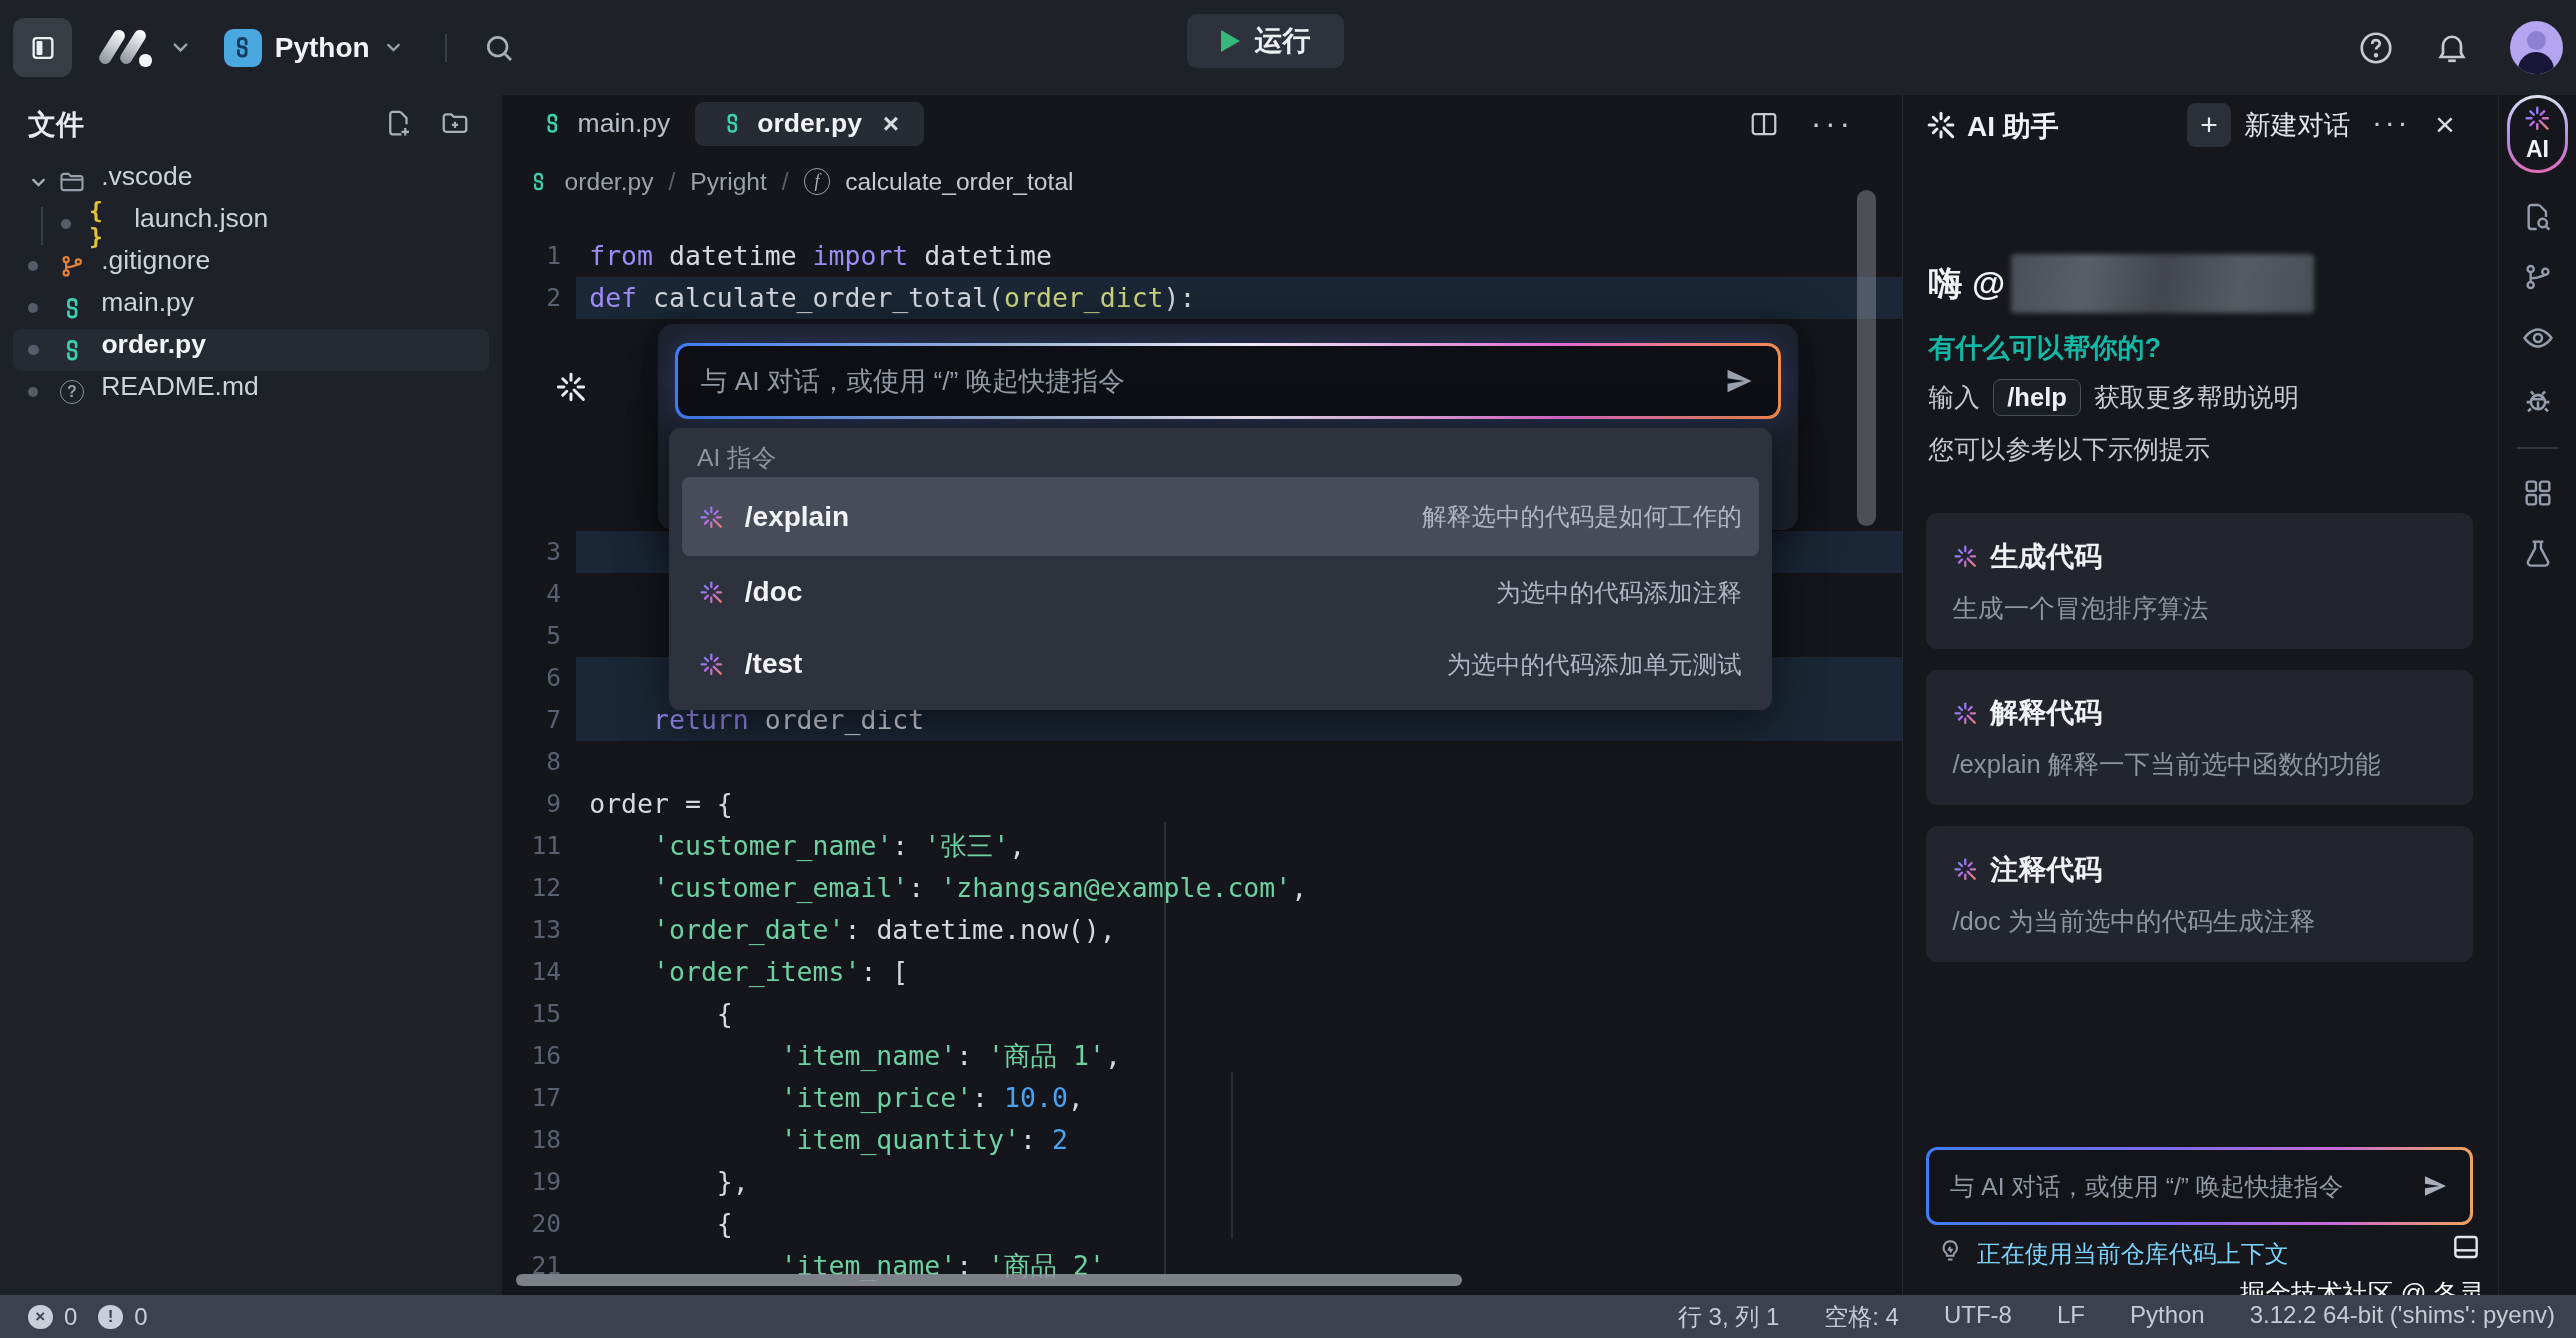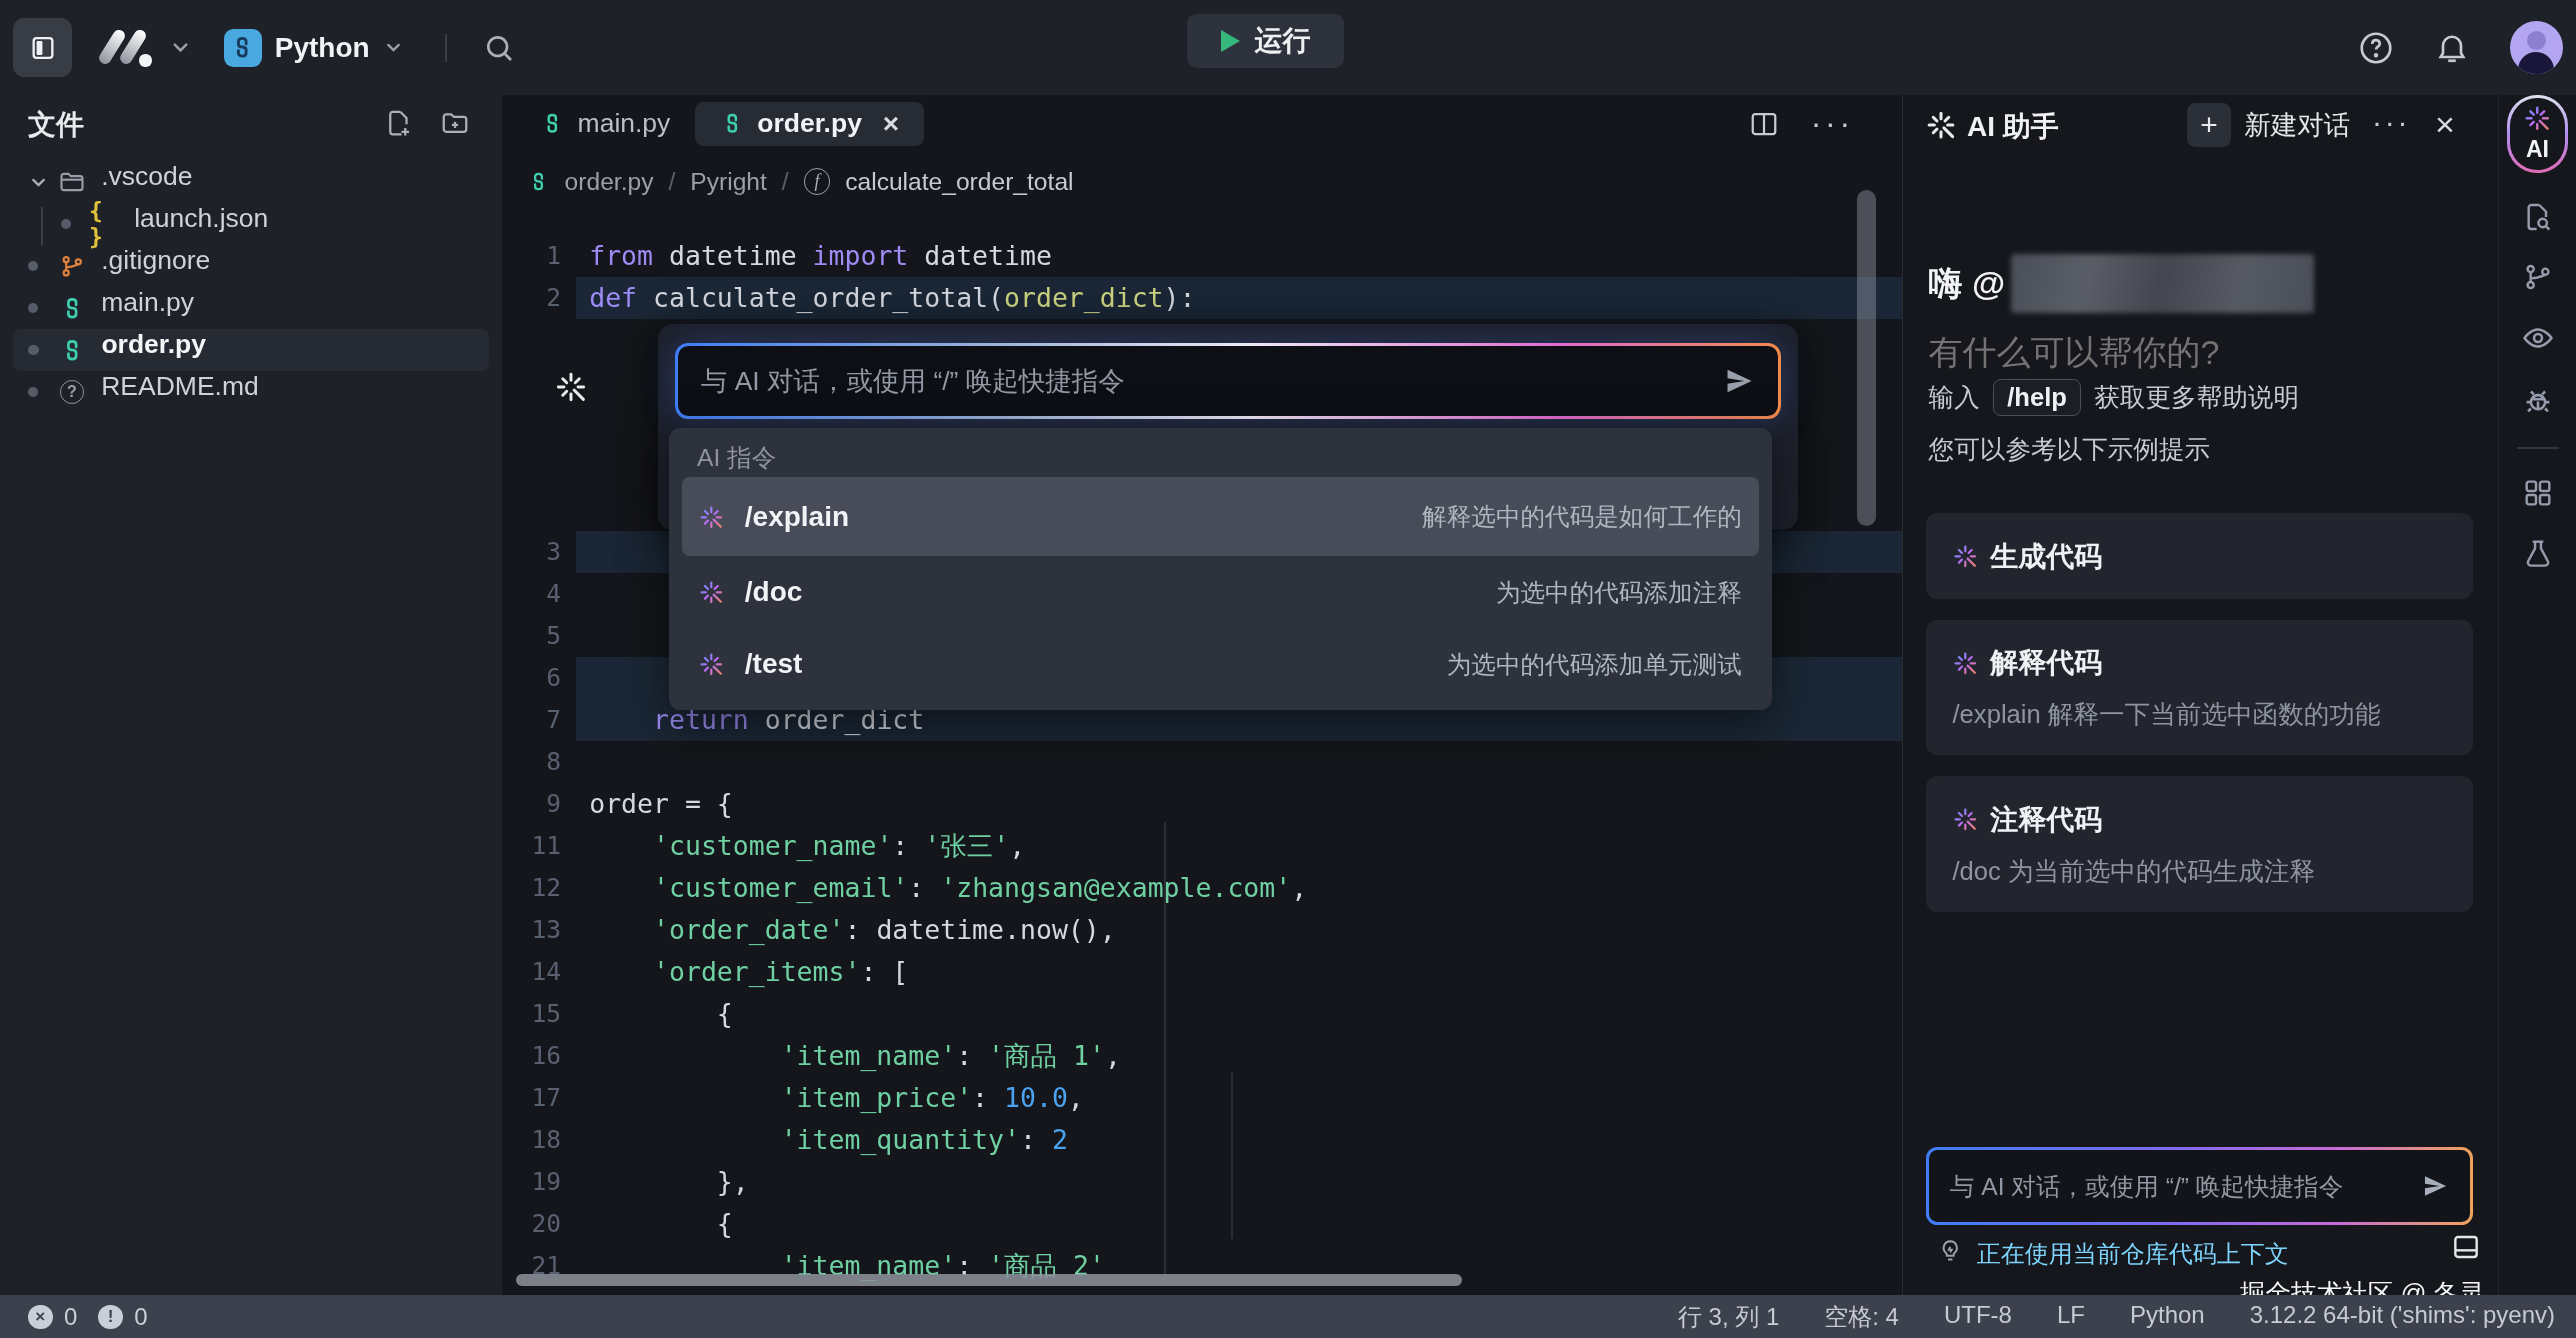--- a/index.html
+++ b/index.html
@@ -91,21 +91,21 @@
   .rp-title { position:absolute; left:64px; top:13.2px; font-size:28px; font-weight:bold; color:#f0f1f4; }
   .rp-title-icon { position:absolute; left:23px; top:15px; }
   .newchat { position:absolute; left:284px; top:7.6px; display:flex; align-items:center; gap:13.2px; cursor:pointer; }
   .plusbox { width:44px; height:44px; border-radius:8.5px; background:#2b2f38; color:#e8eaee; font-size:30px; display:flex; align-items:center; justify-content:center; }
   .newchat-label { font-size:26.5px; color:#e4e6ea; }
   .rp-dots { position:absolute; left:469px; top:9.5px; font-size:30px; color:#c7cad2; letter-spacing:2.8px; cursor:pointer; }
   .rp-close { position:absolute; left:532px; top:9.5px; font-size:34px; color:#d7dae0; cursor:pointer; }
   .greet1 { position:absolute; left:25.6px; top:159px; display:flex; align-items:center; }
   .greet-text { font-size:34px; font-weight:bold; color:#f2f3f6; }
   .blurname { width:303px; height:59px; margin-left:5.7px; border-radius:3.8px; background:linear-gradient(100deg,#4a4e57 0%,#5a5e66 25%,#43464e 50%,#565a62 75%,#4a4e57 100%); filter:blur(2.8px); }
-  .greet2 { position:absolute; left:25.6px; top:235px; font-size:34px; font-weight:normal; color:#737373; }
+  .greet2 { position:absolute; left:25.6px; top:235px; font-size:27px; font-weight:bold; color:#14b8a6; }
   .helpline { position:absolute; left:25.6px; top:284px; display:flex; align-items:center; gap:13.2px; font-size:25.6px; color:#c6cad2; }
   .keycap { padding:2.8px 13.2px; border:1.9px solid #4a4f5a; border-radius:7.6px; background:#1b1e25; font-weight:bold; color:#f0f1f4; }
   .tipline { position:absolute; left:25.6px; top:337px; font-size:25.6px; color:#c6cad2; }
   .cards { position:absolute; left:23px; top:418px; width:547px; display:flex; flex-direction:column; gap:21px; }
   .card { background:#22252d; border-radius:11.4px; padding:24.6px 26.5px 23px 26.5px; cursor:pointer; }
   .card-titlerow { display:flex; align-items:center; gap:13.2px;text-align:center; }
   .card-title { font-size:28px; font-weight:bold; color:#f0f1f4; }
   .card-desc { margin-top:15px; font-size:25.6px; color:#8f95a0; }
   .rp-inputwrap { position:absolute; left:23px; top:1052px; width:547px; height:78px; padding:2.8px; border-radius:11.4px; background:linear-gradient(90deg,#3f7df6 0%,#7f6bf0 45%,#c86bd8 75%,#f0a35b 100%); }
   .rp-input { width:100%; height:100%; background:#12141a; border-radius:8.5px; display:flex; align-items:center; padding:0 21px; cursor:text; }
@@ -585,20 +585,21 @@
                   <path d="M12 21.5v-4.2"></path>
                   <path d="M2.5 12h4.2"></path>
                   <path d="M5.8 5.8l3 3"></path>
                   <path d="M5.8 18.2l3-3"></path>
                   <path d="M14.3 14.3l7 7"></path>
                 </g>
               </svg>
             </span>
             <span class="card-title">生成代码</span>
           </div>
+          <div class="card-desc">生成一个冒泡排序算法</div>
         </div>
         <div class="card">
           <div class="card-titlerow">
             <span>
               <svg width="24.6" height="24.6" viewBox="0 0 24 24" fill="none">
                 <g stroke="url(#sg)" stroke-width="2.2" stroke-linecap="round">
                   <path d="M12 2.5v4.5"></path>
                   <path d="M18.2 5.8l-3 3"></path>
                   <path d="M21.5 12h-4.2"></path>
                   <path d="M12 21.5v-4.2"></path>

